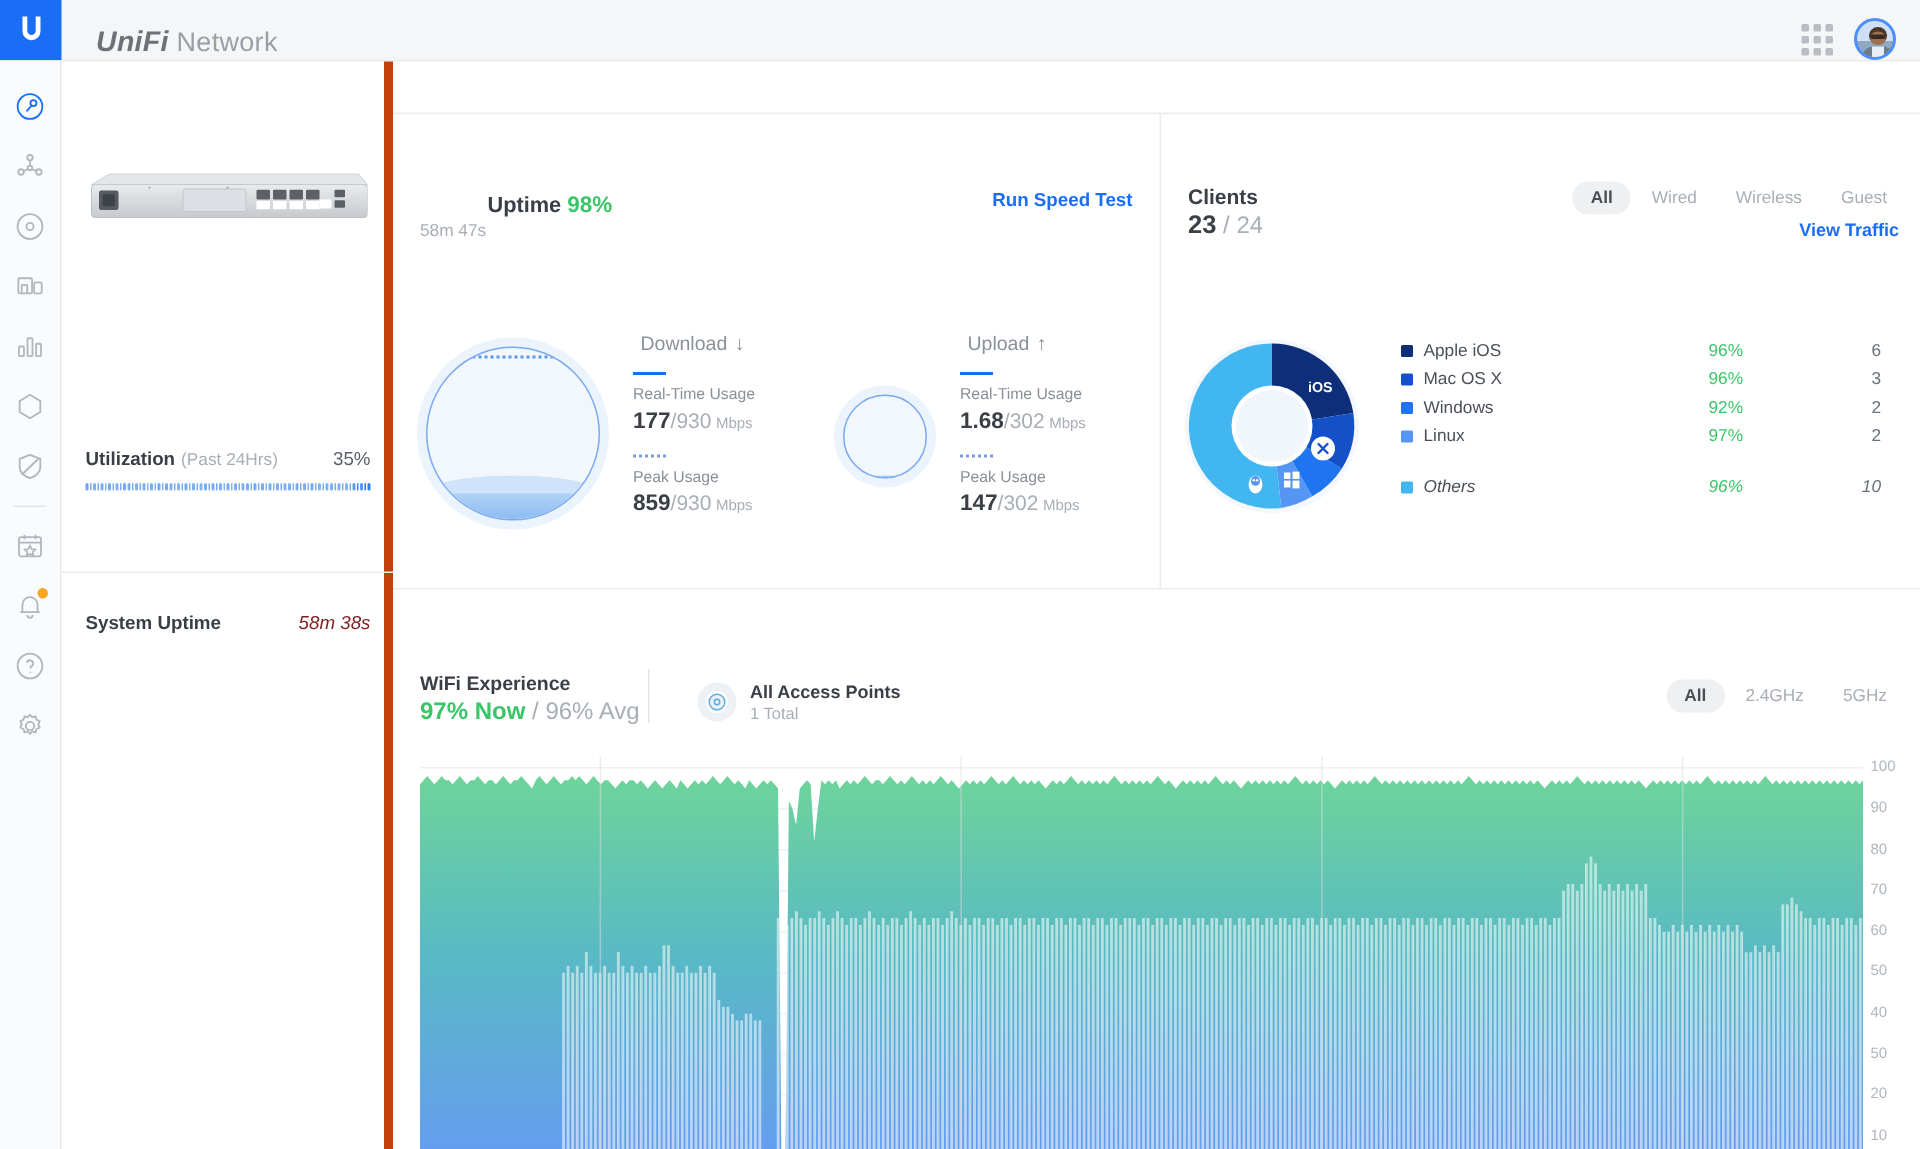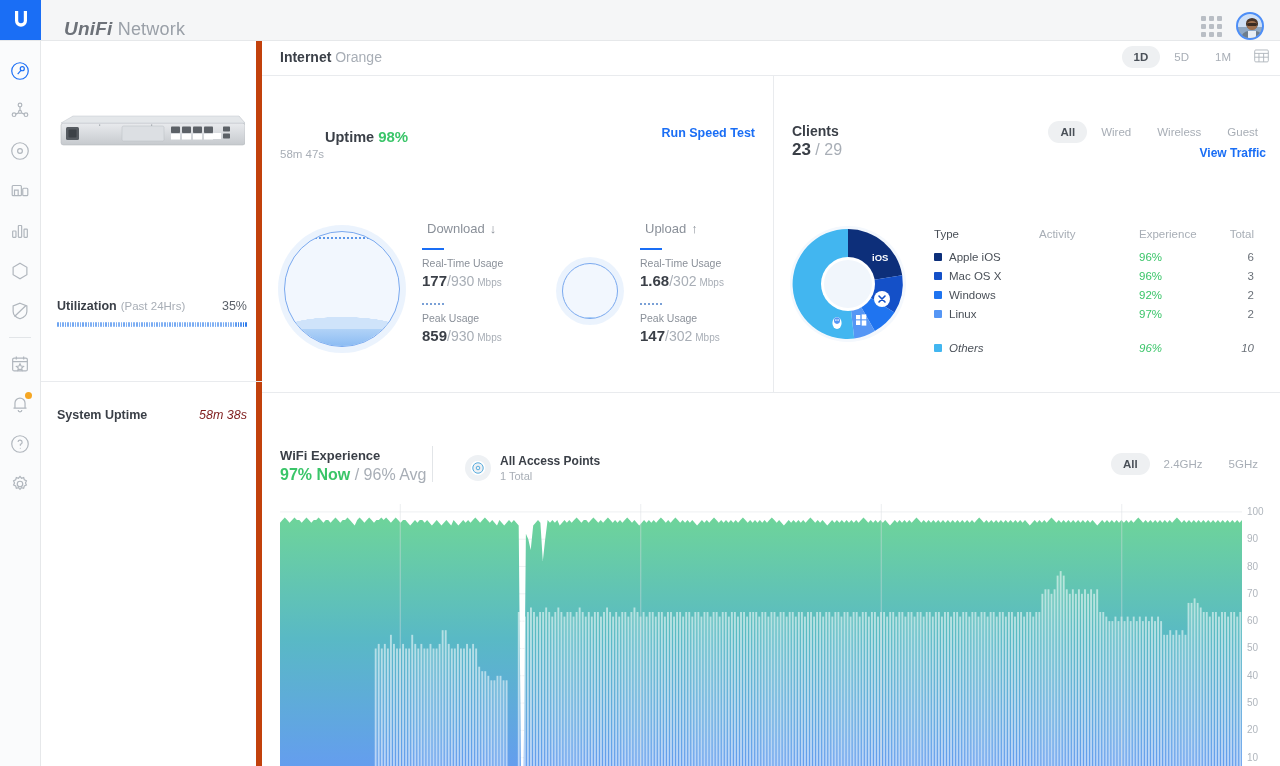--- a/index.html
+++ b/index.html
@@ -405,35 +405,20 @@
   </div>
   <div id="device-divider"></div>
   <div id="uptime-row">
     <span class="lbl">System Uptime</span>
     <span class="val">58m 38s</span>
   </div>
 </div>
 
 <div id="main">
 
-  <div class="hdr-bar">
-    <div id="internet-title">
-      <span style="font-weight:700;color:#3a3f47">Internet</span>
-      <span>Orange</span>
-    </div>
-    <div id="range-tabs">
-        <div class="pill active">1D</div>
-        <div class="pill">5D</div>
-        <div class="pill">1M</div>
-        <span class="cal-icon"><svg width="17" height="17" viewBox="0 0 20 20" fill="none" stroke="#b0b6bd" stroke-width="1.1">
-            <rect x="2" y="3.5" width="16" height="14" rx="1.3"></rect>
-            <path d="M2 7.5 H18 M7 7.5 V17.5 M12.5 7.5 V17.5 M2 12 H18"></path>
-          </svg></span>
-      </div>
-  </div>
 
   <div id="row1">
 
     <div id="internet-panel">
       <div id="uptime-label">
         <span>Uptime</span><em>98%</em>
       </div>
       <div id="uptime-sub">58m 47s</div>
       <div id="speedtest">Run Speed Test</div>
 
@@ -479,21 +464,21 @@
         <div class="cap">Peak Usage</div>
         <div class="num">
           <b>147</b><span>/302</span><i>Mbps</i>
         </div>
       </div>
     </div>
 
     <div id="clients-panel">
       <div id="clients-title">Clients</div>
       <div id="clients-count">
-        <b>23</b><span> / 29</span>
+        <b>23</b><span> / 24</span>
       </div>
       <div id="client-tabs">
           <div class="pill active">All</div>
           <div class="pill">Wired</div>
           <div class="pill">Wireless</div>
           <div class="pill">Guest</div>
         </div>
       <div id="view-traffic">View Traffic</div>
 
       <svg id="donut" viewBox="0 0 120 120">
@@ -518,26 +503,20 @@
         </g>
         <g transform="translate(49,99)">
           <ellipse cx="0" cy="0" rx="4.6" ry="6" fill="#ffffff"></ellipse>
           <ellipse cx="0" cy="-2.4" rx="3" ry="3.3" fill="#5596f5"></ellipse>
           <circle cx="-1.1" cy="-2.9" r=".8" fill="#ffffff"></circle>
             <circle cx="1.1" cy="-2.9" r=".8" fill="#ffffff"></circle>
         </g>
       </svg>
 
       <div id="legend">
-        <div class="hrow">
-          <span class="c-type">Type</span>
-          <span class="c-act">Activity</span>
-          <span class="c-exp">Experience</span>
-          <span class="c-tot">Total</span>
-        </div>
       <div class="row">
             <span class="c-type">
               <i class="sw" style="background:#0d2f7a"></i>
               <span>Apple iOS</span>
             </span>
             <span class="c-act"><span class="track"><i style="width:4%"></i></span></span>
             <span class="c-exp">96%</span>
             <span class="c-tot">6</span>
           </div>
           <div class="row">

